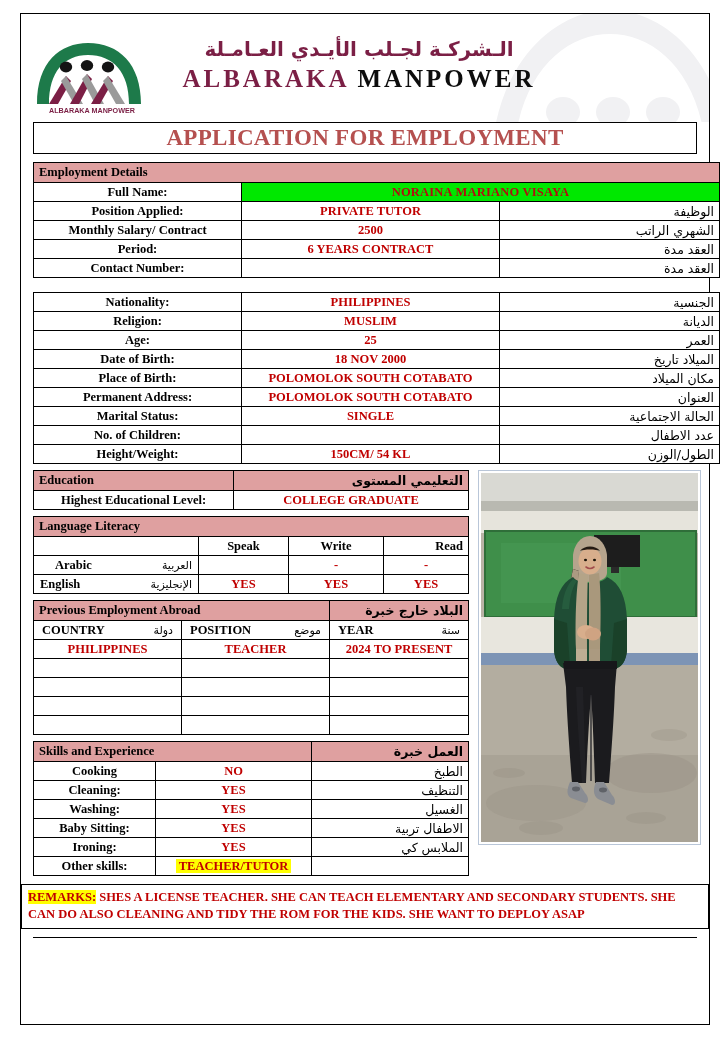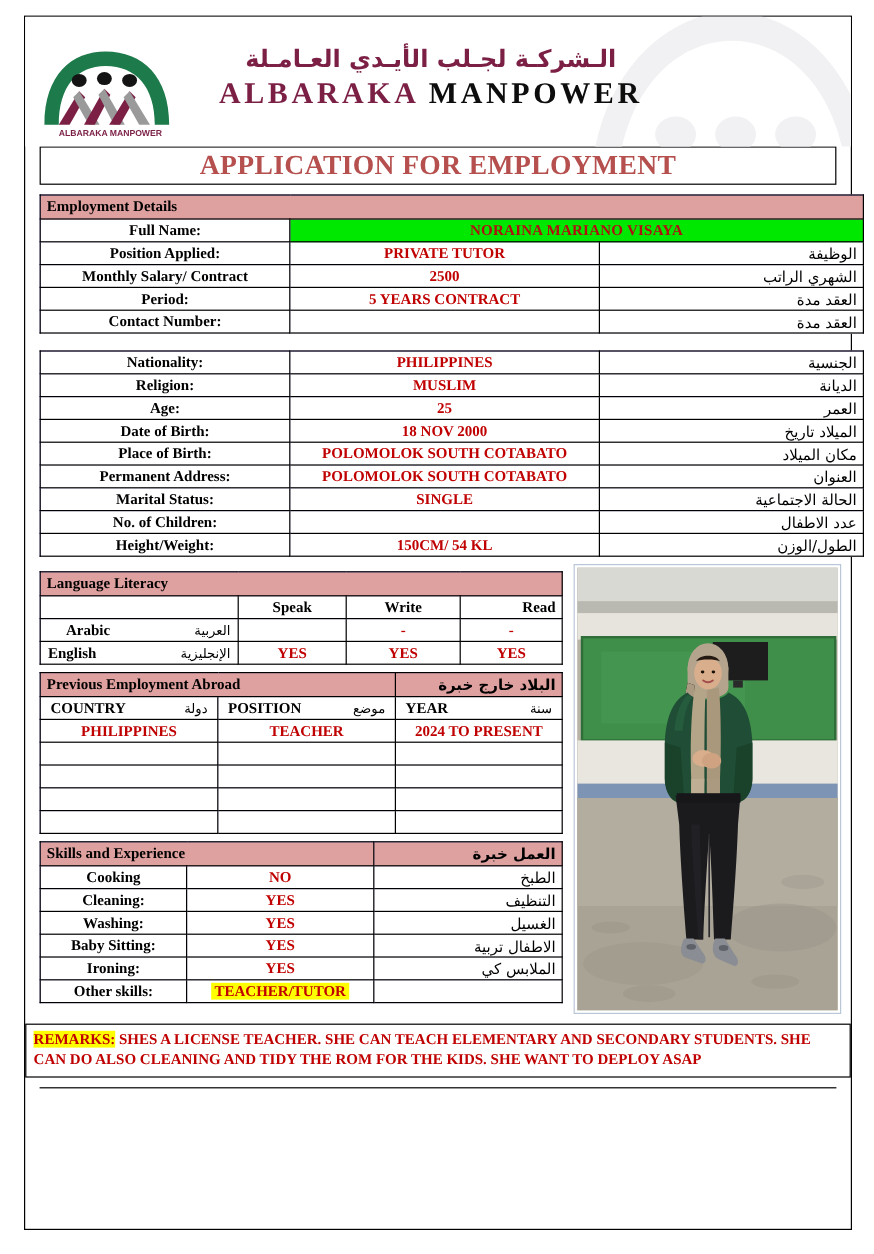--- a/index.html
+++ b/index.html
@@ -82,21 +82,21 @@
     font-weight: 700;
     color: #b5504f;
     letter-spacing: 0.3px;
   }
 
   
   .tbl {
     border-collapse: collapse;
     table-layout: fixed;
     width: 100%;
-    background: #c4b5fd;
+    background: #84cc16;
   }
   .tbl td, .tbl th {
     border: 1px solid #000;
     padding: 1px 5px;
     font-size: 12.5px;
     height: 19px;
     vertical-align: middle;
     background: #fff;
   }
   .sec-head td {
@@ -270,21 +270,21 @@
           <td class="val">PRIVATE TUTOR</td>
           <td class="ar">الوظيفة</td>
         </tr>
         <tr>
           <td class="lbl">Monthly Salary/ Contract</td>
           <td class="val">2500</td>
           <td class="ar">الشهري الراتب</td>
         </tr>
         <tr>
           <td class="lbl">Period:</td>
-          <td class="val">5 YEARS CONTRACT</td>
+          <td class="val">6 YEARS CONTRACT</td>
           <td class="ar">العقد مدة</td>
         </tr>
         <tr>
           <td class="lbl">Contact Number:</td>
           <td class="val"></td>
           <td class="ar">العقد مدة</td>
         </tr>
       </tbody>
     </table>
   </div>
@@ -347,20 +347,36 @@
       </tbody>
     </table>
   </div>
 
   <div class="gap-6"></div>
 
   <div class="two-col">
 
     <div class="left-col">
 
+      <table class="tbl">
+        <colgroup>
+            <col style="width:200px">
+            <col style="width:235px">
+          </colgroup>
+        <tbody>
+          <tr class="sec-head">
+            <td>Education</td>
+            <td class="ar-head">التعليمي المستوى</td>
+          </tr>
+          <tr>
+            <td class="lbl">Highest Educational Level:</td>
+            <td class="val">COLLEGE GRADUATE</td>
+          </tr>
+        </tbody>
+      </table>
 
       <div class="gap-6"></div>
 
       <table class="tbl">
         <colgroup>
             <col style="width:165px">
             <col style="width:90px">
             <col style="width:95px">
             <col style="width:85px">
           </colgroup>

